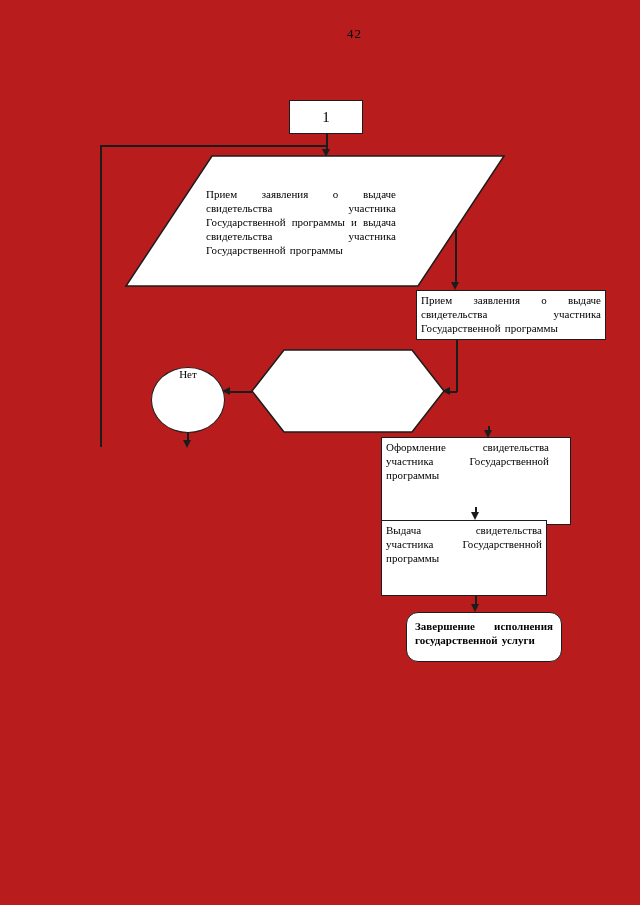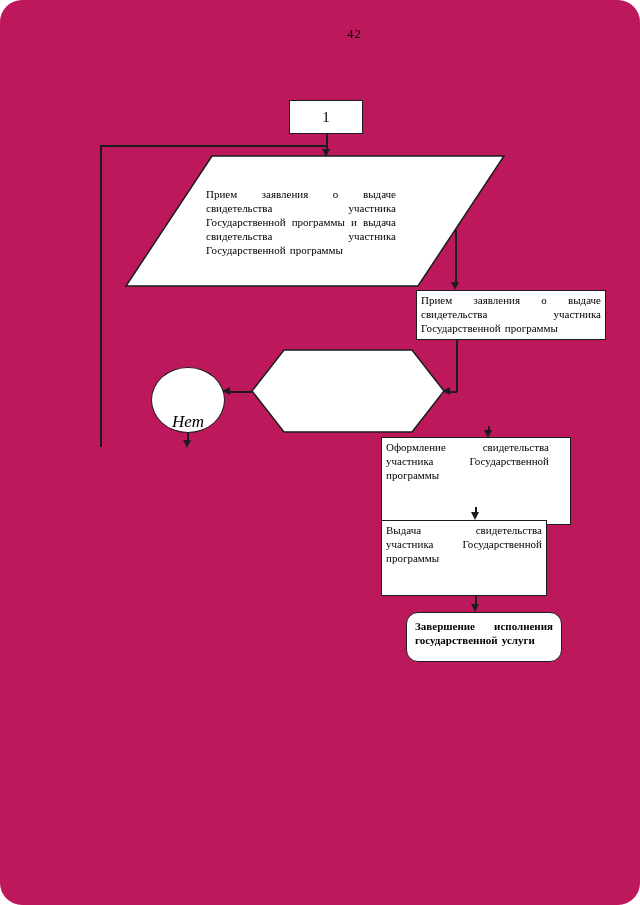--- a/index.html
+++ b/index.html
@@ -1,19 +1,19 @@
 <!DOCTYPE html>
 <html><head>
 <meta charset="utf-8">
 <style>
   html, body { margin: 0; padding: 0; }
   body { background: #ffffff; font-family: "Liberation Serif", serif; }
   .page {
     position: relative; width: 640px; height: 905px;
-    background: #be185d; color: #000; overflow: hidden; border-radius: 22px;
+    background: #b91c1c; color: #000; overflow: hidden;
   }
   .pagenum { position: absolute; font-size: 13px; letter-spacing: 1px; }
   .node {
     position: absolute; border: 1.5px solid #1c1c1c; background: #fff;
     box-sizing: border-box;
   }
   .node-text {
     font-size: 11px; line-height: 14px; text-align: justify;
     word-spacing: 1.5px; color: #000; padding: 2px 4px;
   }
@@ -28,22 +28,22 @@
     border-left: 4.5px solid transparent; border-right: 4.5px solid transparent;
     border-top: 8px solid #1c1c1c;
   }
   .ah-left {
     position: absolute; width: 0; height: 0;
     border-top: 4.5px solid transparent; border-bottom: 4.5px solid transparent;
     border-right: 8px solid #1c1c1c;
   }
   .circle {
     position: absolute; border: 1.5px solid #1c1c1c; border-radius: 50%;
-    background: #fff; display: flex; align-items: flex-end; justify-content: center;
-    font-size: 17px; box-sizing: border-box; font-style: italic;
+    background: #fff; display: flex; align-items: flex-start; justify-content: center;
+    font-size: 11px; box-sizing: border-box;
   }
   .shape-svg { position: absolute; }
   .connector {
     position: absolute; border: 1.5px solid #1c1c1c; background: #fff;
     display: flex; align-items: center; justify-content: center;
     font-size: 15px; box-sizing: border-box;
   }
   .terminator {
     position: absolute; border: 1.5px solid #1c1c1c; border-radius: 12px;
     background: #fff; box-sizing: border-box;

